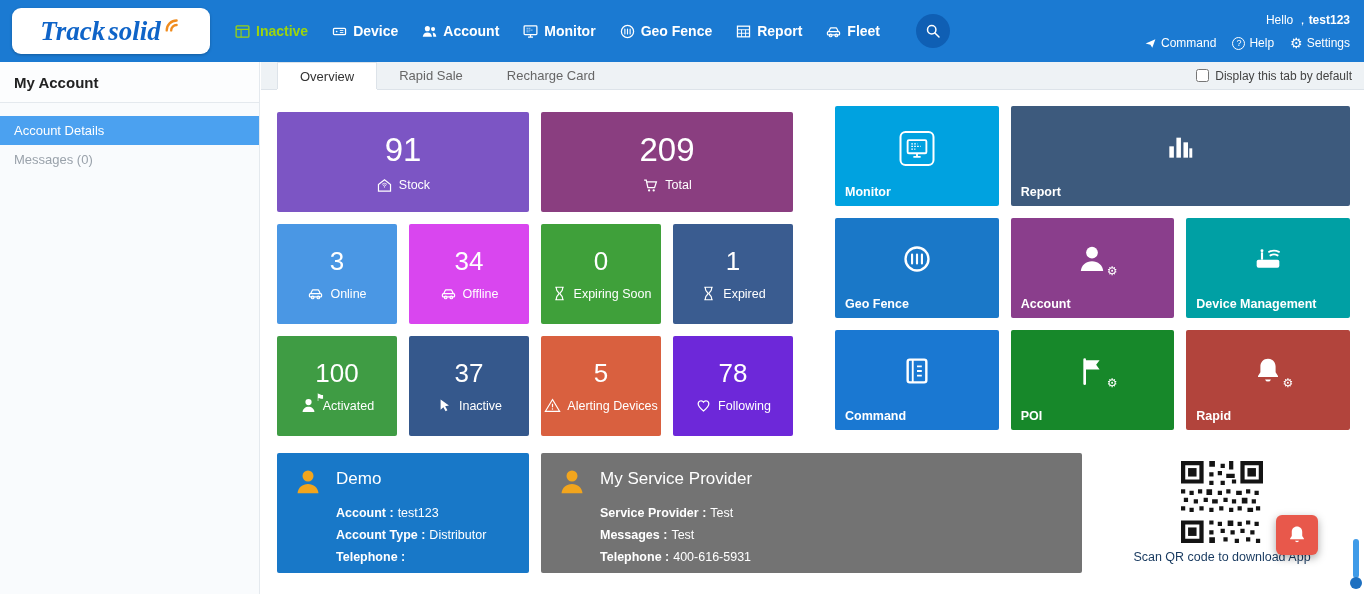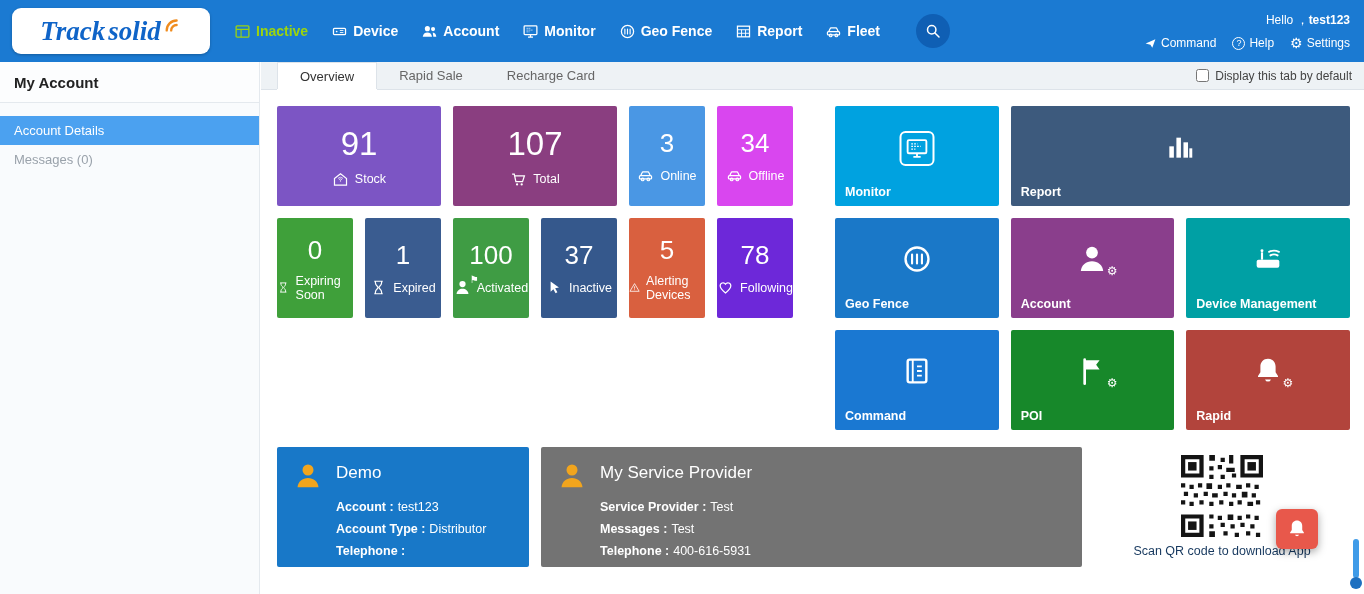--- a/index.html
+++ b/index.html
@@ -36,21 +36,21 @@
   
   .main { position:absolute; top:62px; left:261px; right:0; bottom:0; background:#fff; }
   .tabbar { height:28px; background:#eef2f5; border-bottom:1px solid #dde3e9; display:flex; align-items:stretch; padding-left:16px; }
   .tab { display:flex; align-items:center; padding:0 22px; font-size:13px; color:#666; cursor:pointer; }
   .tab.active { background:#fff; border:1px solid #dde3e9; border-bottom:none; color:#333; box-shadow:0 1px 0 #fff; }
   .tab-right { margin-left:auto; display:flex; align-items:center; gap:6px; margin-right:12px; font-size:12px; color:#444; }
   .tab-right input { width:13px; height:13px; margin:0; cursor:pointer; }
 
   .content { padding:16px 14px 0 16px; }
   .tiles-row { display:flex; gap:42px; }
-  .grid-left { width:516px; display:grid; grid-template-columns:repeat(6,1fr); grid-auto-rows:100px; gap:12px; }
+  .grid-left { width:516px; display:grid; grid-template-columns:repeat(4,1fr); grid-auto-rows:100px; gap:12px;margin-top:6px; }
   .grid-right { flex:1; display:grid; grid-template-columns:repeat(3,1fr); grid-auto-rows:100px; gap:12px; }
   .span2 { grid-column:span 2; }
 
   .tile { border-radius:2px; color:#fff; cursor:pointer; }
   .stat { display:flex; flex-direction:column; align-items:center; justify-content:center; gap:8px; }
   .stat .num { font-size:26px; }
   .stat.span2 .num { font-size:33px; }
   .stat .lbl { display:flex; align-items:center; gap:6px; font-size:12.5px; }
   .lbl svg { width:17px; height:17px; }
   .ic-wrap { position:relative; display:inline-flex; }
@@ -306,21 +306,21 @@
         <div class="tile stat span2" style="background-color: rgb(124, 85, 196);">
           <div class="num">91</div>
           <div class="lbl">
               <svg>
                 <use href="#i-house"></use>
               </svg>
               <span>Stock</span>
             </div>
         </div>
         <div class="tile stat span2" style="background-color: rgb(138, 62, 128);">
-          <div class="num">107</div>
+          <div class="num">209</div>
           <div class="lbl">
               <svg>
                 <use href="#i-cart"></use>
               </svg>
               <span>Total</span>
             </div>
         </div>
         <div class="tile stat" style="background-color: rgb(74, 151, 228);">
           <div class="num">3</div>
           <div class="lbl">

